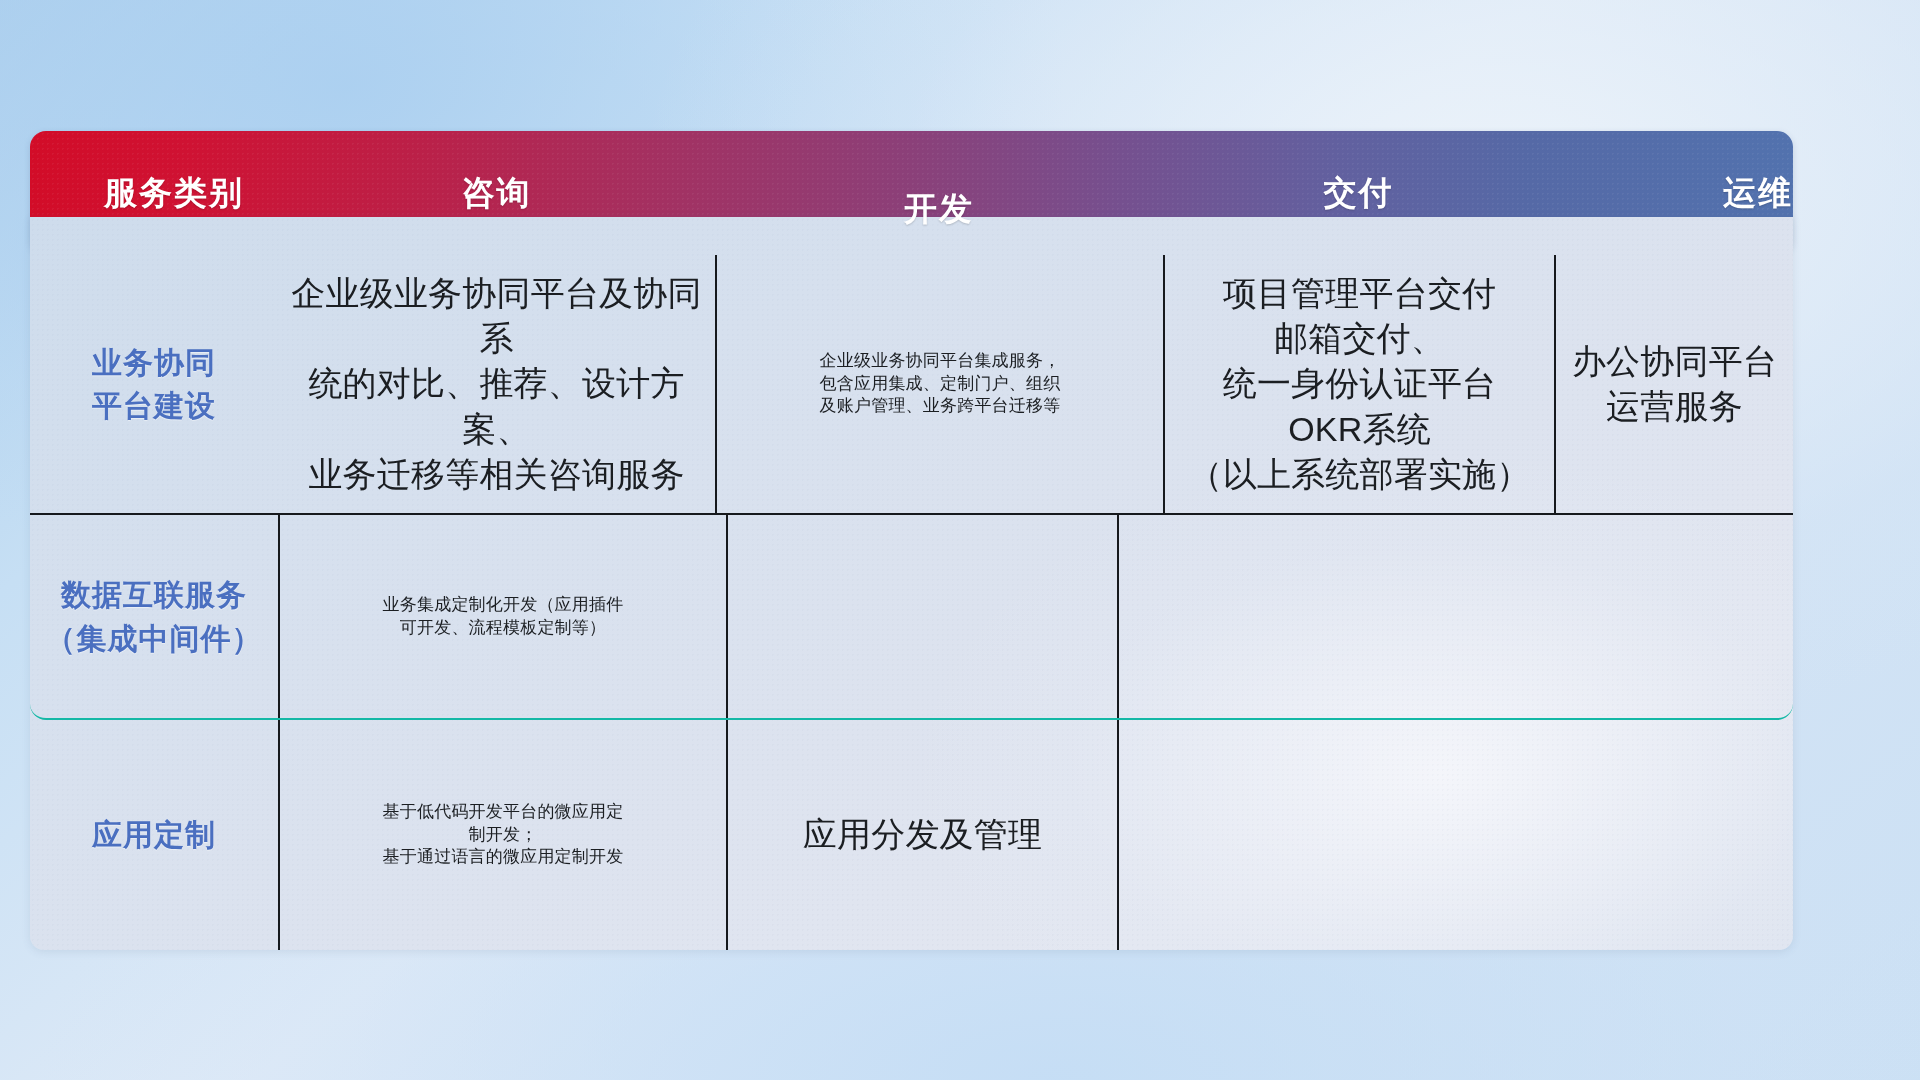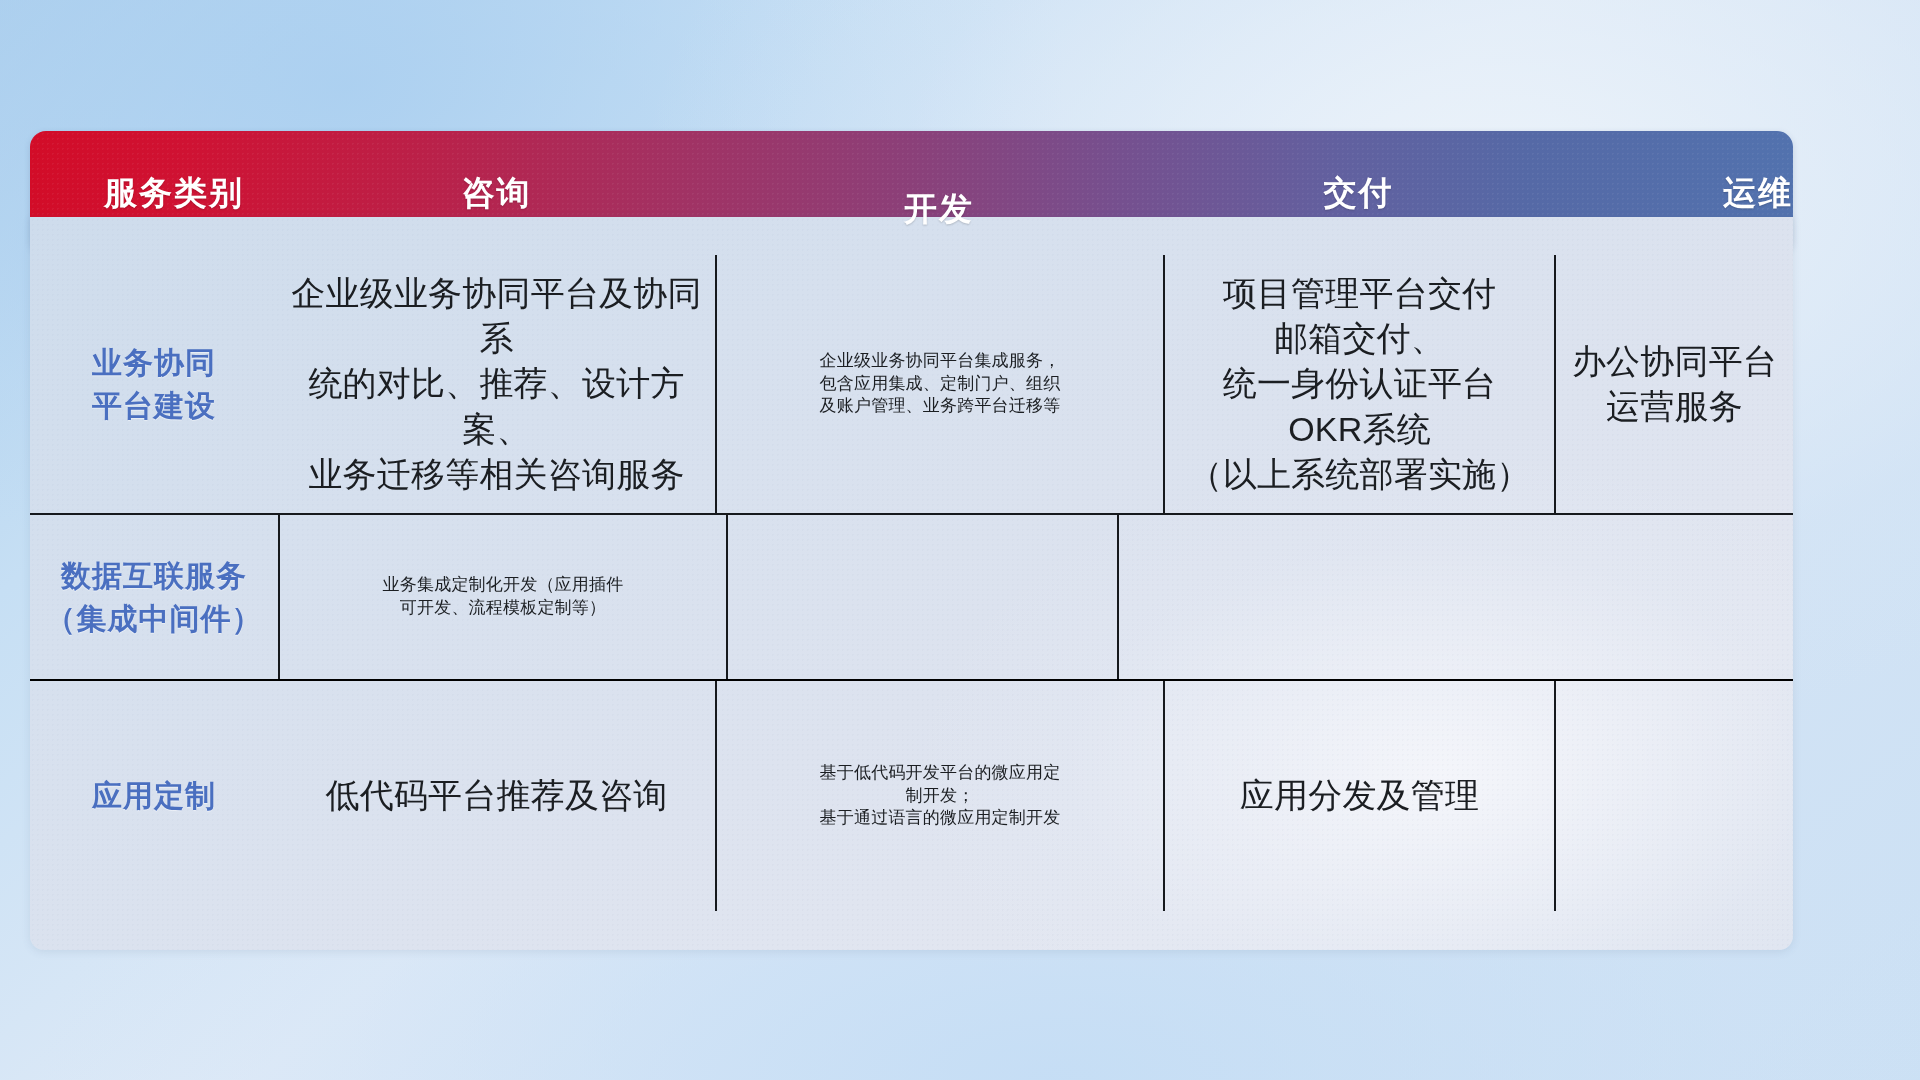--- a/index.html
+++ b/index.html
@@ -116,21 +116,21 @@
     height: 695px;
     z-index: 3;
   }
 
   .row {
     display: flex;
     box-sizing: border-box;
     position: relative;
   }
   .row.r0 { height: 260px; border-bottom: 2px solid #16191d; }
-  .row.r1 { height: 166px; border-bottom: 2px solid #000000; }
+  .row.r1 { height: 205px; border-bottom: 2px solid #14b8a6; border-radius: 16px; }
   .row.r2 { height: 230px; }
 
   .cell {
     box-sizing: border-box;
     display: flex;
     align-items: center;
     justify-content: center;
     text-align: center;
     padding: 4px 12px;
     color: #1b1e22;
@@ -196,21 +196,20 @@
         <div class="cell c0">数据互联服务
 （集成中间件）</div>
         <div class="cell c2">业务集成定制化开发（应用插件
 可开发、流程模板定制等）</div>
         <div class="cell c3"></div>
         <div class="cell c4"></div>
       </div>
 
       <div class="row r2">
         <div class="cell c0">应用定制</div>
-        <div class="cell c1">低代码平台推荐及咨询</div>
         <div class="cell c2">基于低代码开发平台的微应用定
 制开发；
 基于通过语言的微应用定制开发</div>
         <div class="cell c3">应用分发及管理</div>
         <div class="cell c4"></div>
       </div>
 
     </div>
   </div>
 

